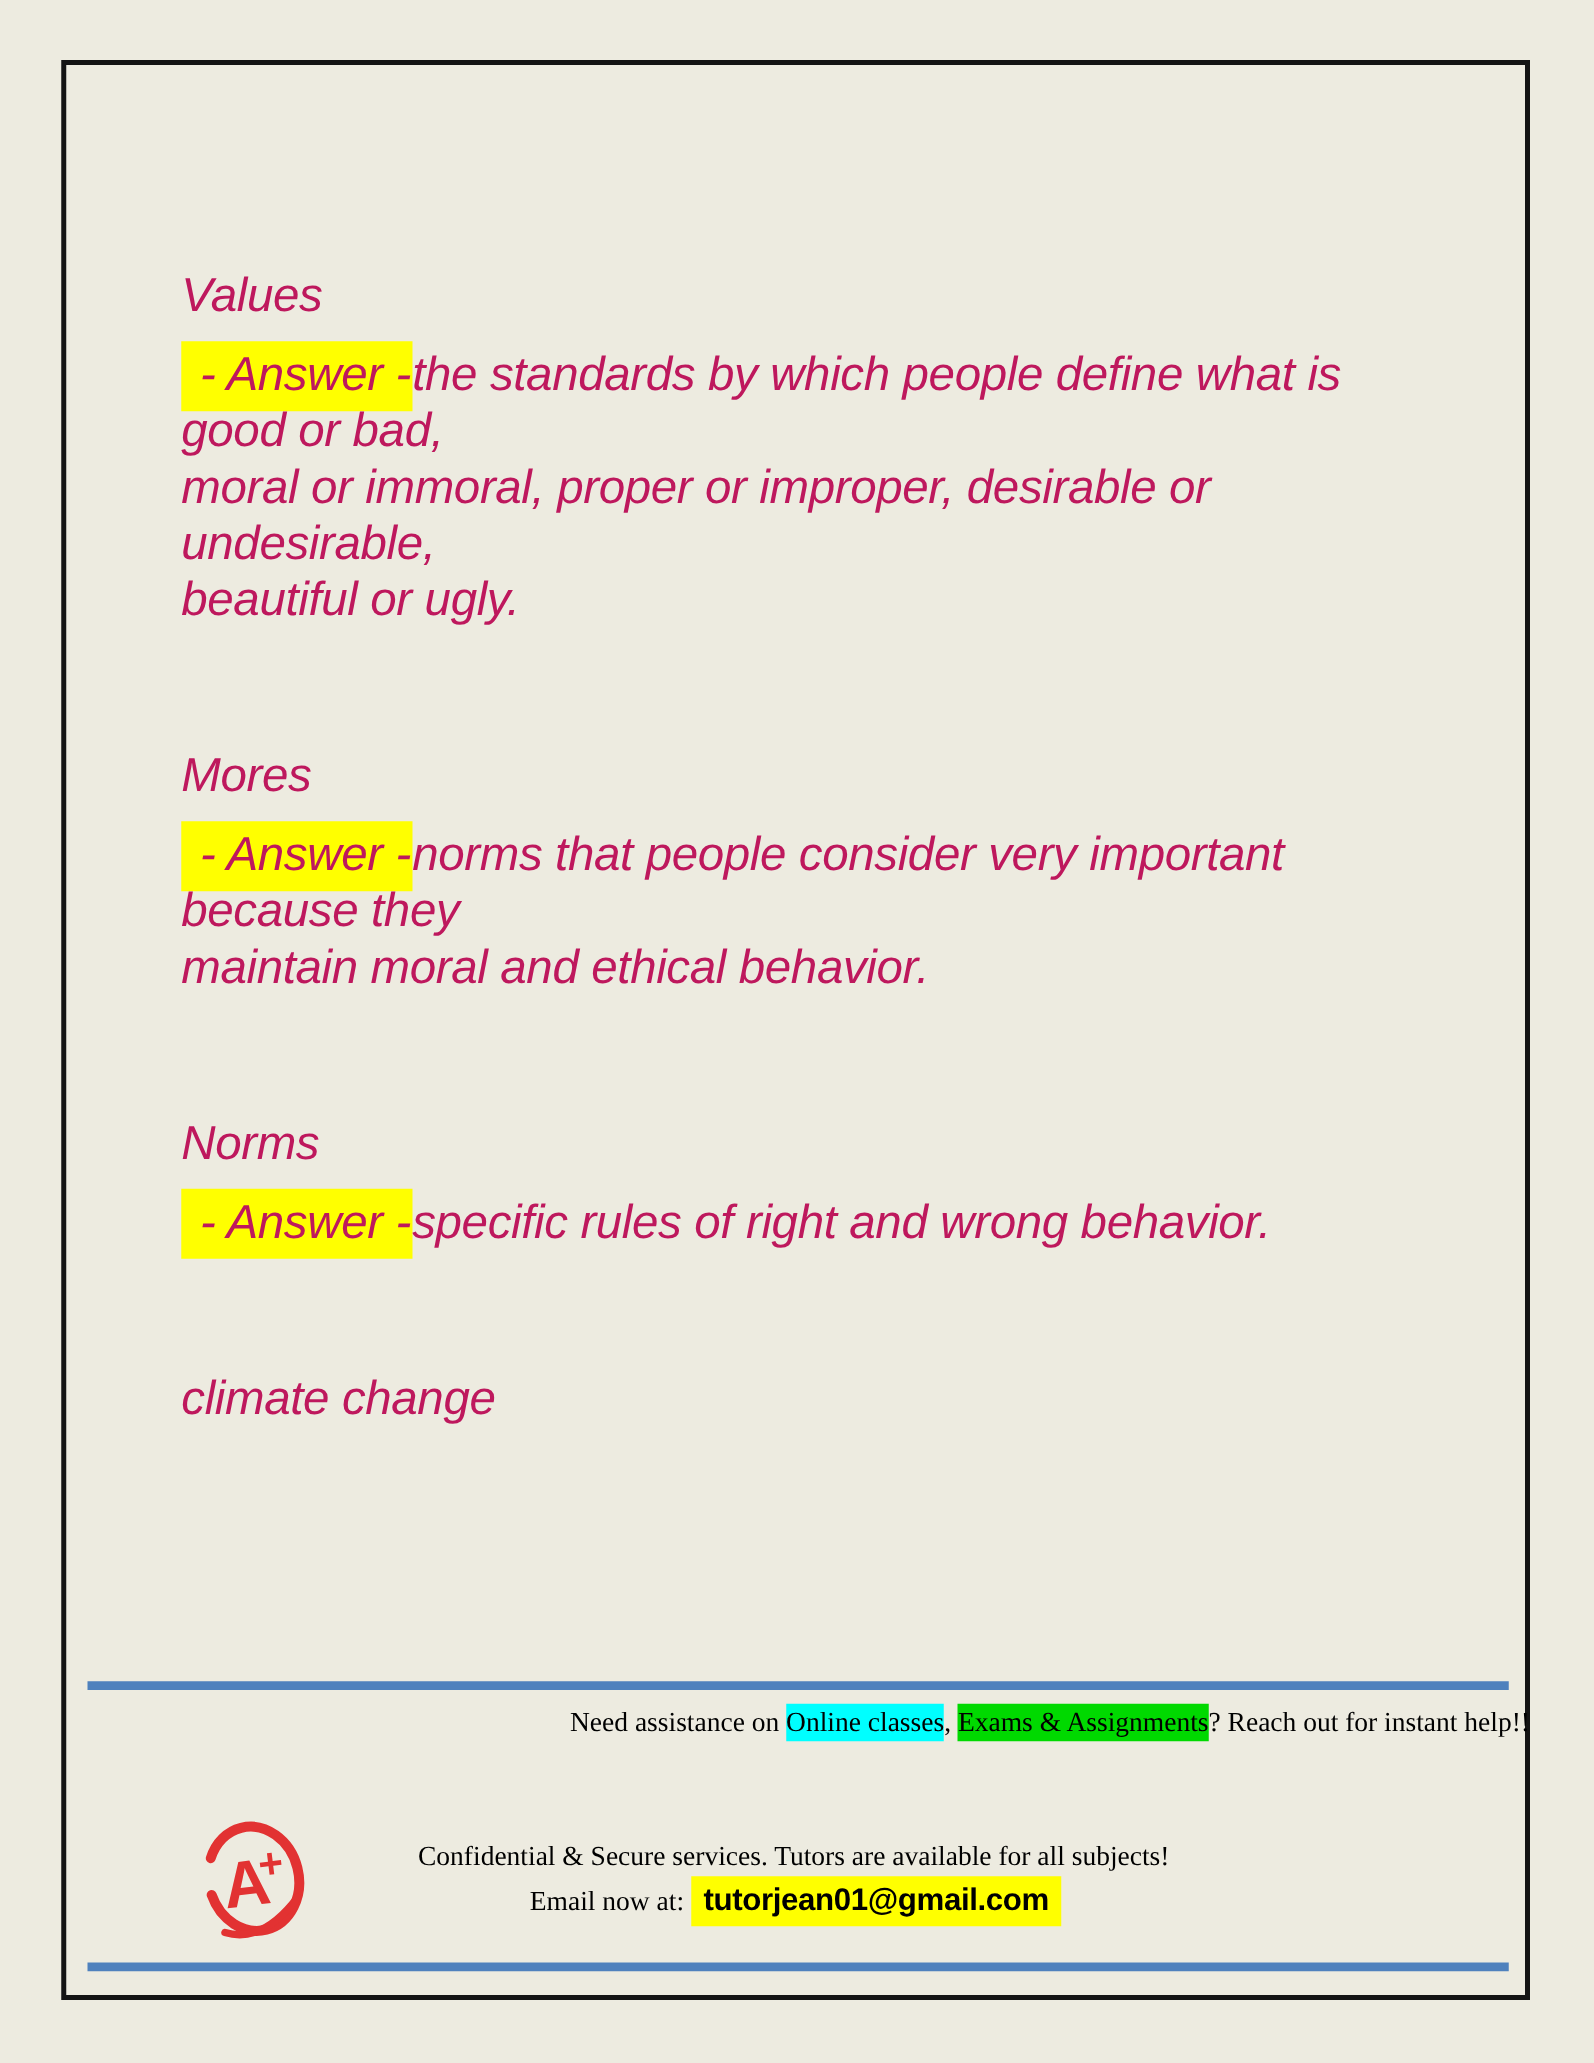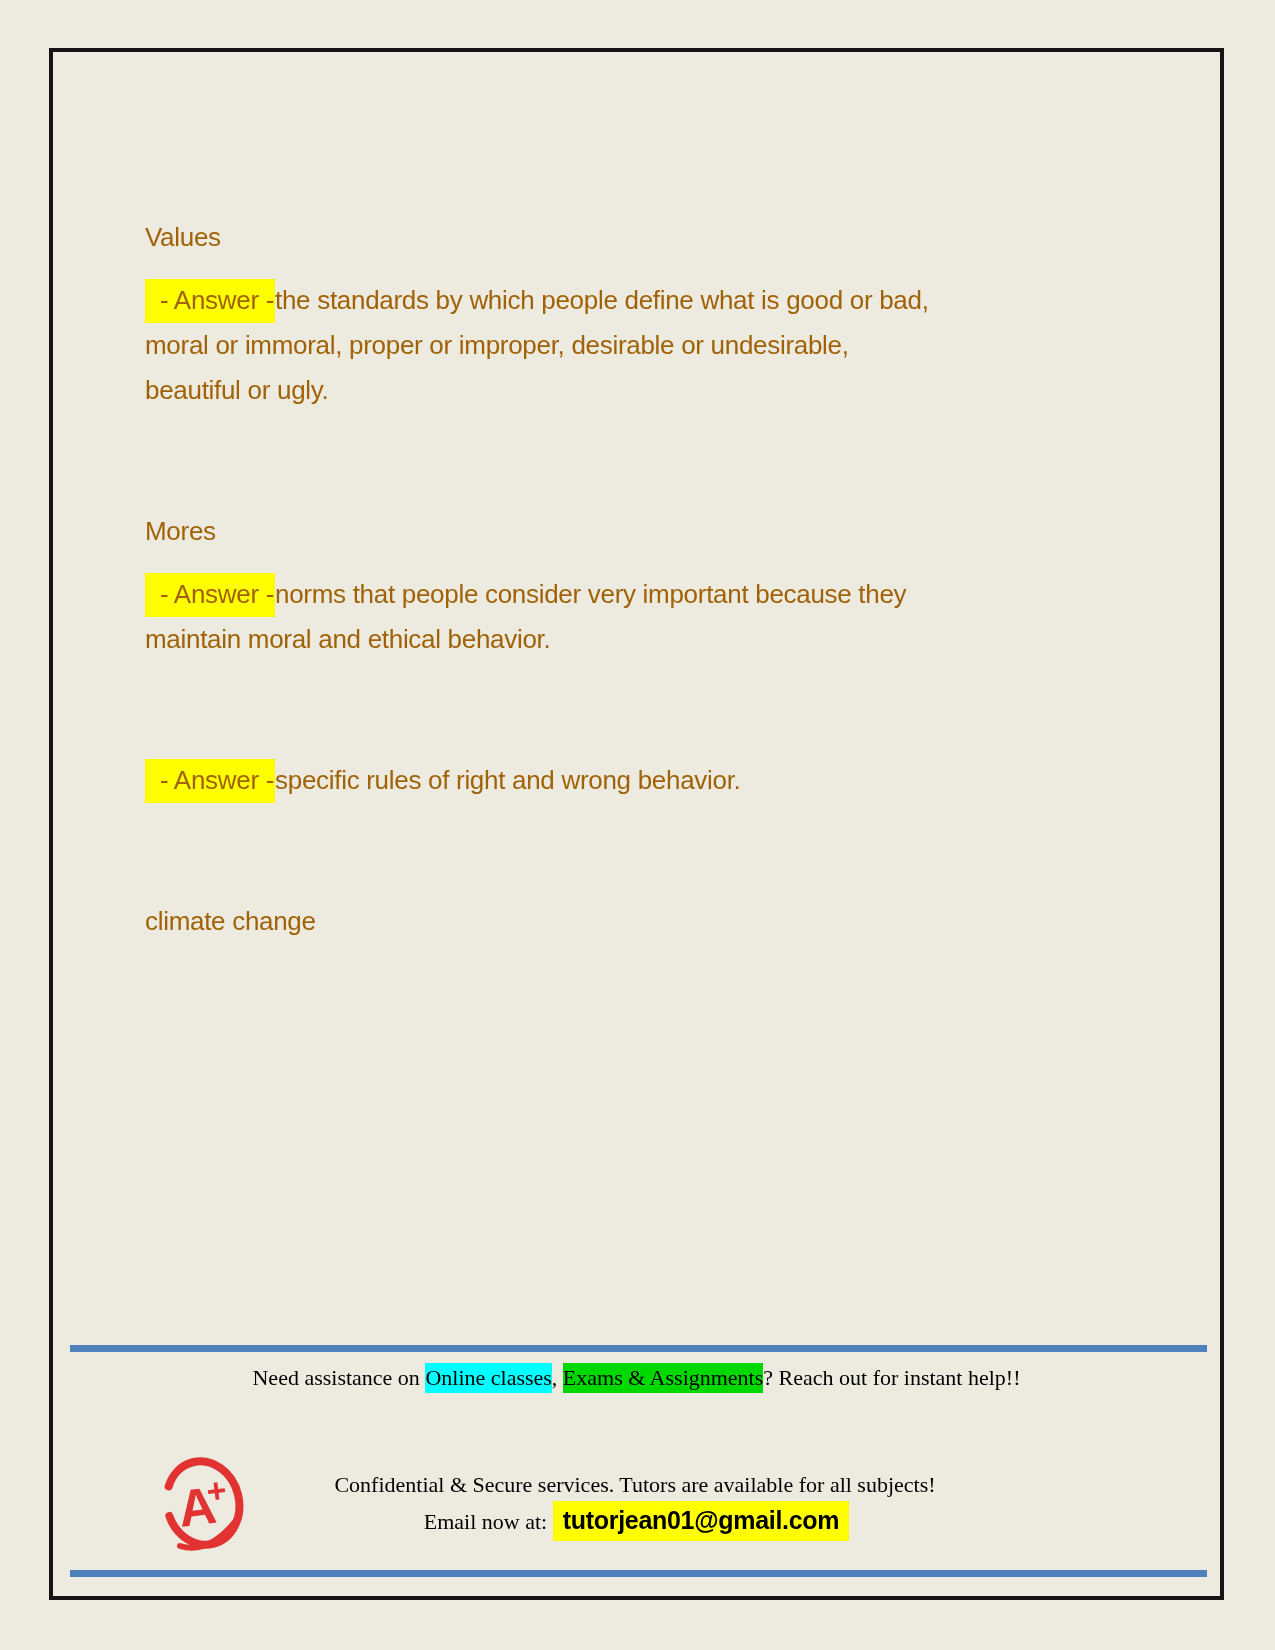--- a/index.html
+++ b/index.html
@@ -16,44 +16,45 @@
     width: 1175px; height: 1552px;
     border: 4px solid #141414;
   }
   .cards-list {
     position: absolute;
     left: 145px; top: 215px;
     width: 940px;
   }
   .card { margin-bottom: 96px; }
   .term, .answer {
-    font-size: 26px;
+    font-size: 38px;
     line-height: 45px;
     letter-spacing: -0.3px;
-    color: #a16207;
+    color: #be185d;
+    font-style: italic;
   }
   .answer { margin-top: 18px; }
   .answer-label {
     background: #ffff00;
     padding: 6px 1px 8px 15px;
   }
   .rule {
     position: absolute;
     left: 70px;
     width: 1137px;
     height: 7px;
     background: #4f81bd;
   }
   .rule-top { top: 1345px; }
   .rule-bottom { top: 1570px; }
   .promo-block {
     position: absolute;
     left: 49px; top: 1362px;
     width: 1175px;
-    text-align: center;
+    text-align: right;
     font-family: "Liberation Serif", serif;
     font-size: 22px;
     line-height: 32px;
     color: #000;
   }
   .hl-none { background: transparent; }
   .hl-yellow { background: #ffff00; padding: 2px 0 3px 0; }
   .hl-cyan { background: #00ffff; padding: 2px 0 3px 0; }
   .hl-green { background: #00d900; padding: 2px 0 3px 0; }
   .secure-line {
@@ -96,20 +97,21 @@
 <div class="cards-list">
     <div class="card">
       <div class="term">Values</div>
       <div class="answer"><span class="answer-label">- Answer -</span>the standards by which people define what is good or bad,<br>moral or immoral, proper or improper, desirable or undesirable,<br>beautiful or ugly.</div>
     </div>
     <div class="card">
       <div class="term">Mores</div>
       <div class="answer"><span class="answer-label">- Answer -</span>norms that people consider very important because they<br>maintain moral and ethical behavior.</div>
     </div>
     <div class="card">
+      <div class="term">Norms</div>
       <div class="answer"><span class="answer-label">- Answer -</span>specific rules of right and wrong behavior.</div>
     </div>
     <div class="card">
       <div class="term">climate change</div>
     </div>
   </div>
 
 <div class="rule rule-top"></div>
 
 <div class="promo-block">

